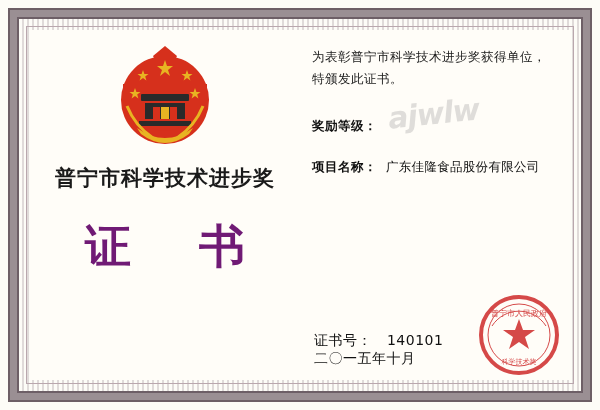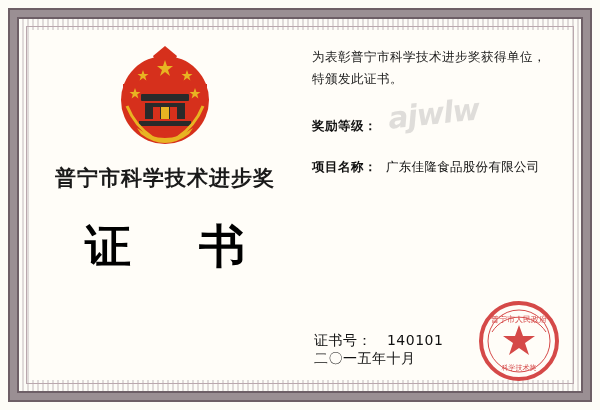--- a/index.html
+++ b/index.html
@@ -100,21 +100,21 @@
     white-space: nowrap;
   }
 
   .cert-word {
     margin-top: 24px;
     font-family: "DejaVu Sans", "Liberation Sans", sans-serif;
     font-weight: bold;
     font-size: 46px;
     letter-spacing: 26px;
     text-indent: 26px;
-    color: #000000;
+    color: #701a75;
   }
 
   
   .right-col {
     position: absolute;
     left: 312px;
     top: 46px;
     width: 248px;
     color: #1a1a1a;
   }
@@ -174,21 +174,21 @@
   .cert-date {
     letter-spacing: 0.5px;
     white-space: nowrap;
     margin-left: 24px;
   }
 
   
   .seal {
     position: absolute;
     right: 38px;
-    bottom: 26px;
+    bottom: 32px;
     width: 86px;
     height: 86px;
     opacity: 0.82;
   }
 
   
   .watermark {
     position: absolute;
     left: 388px;
     top: 96px;

